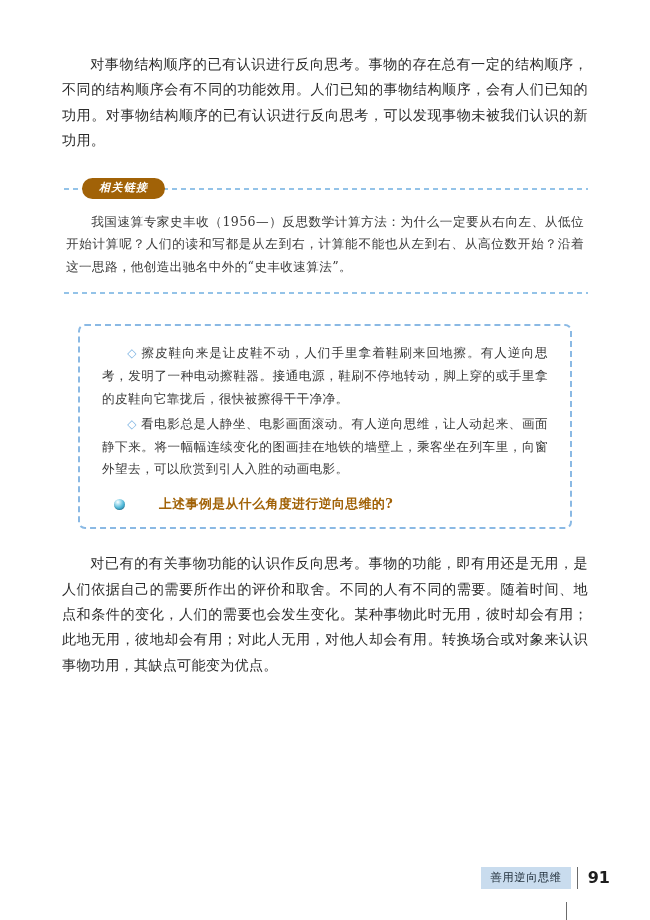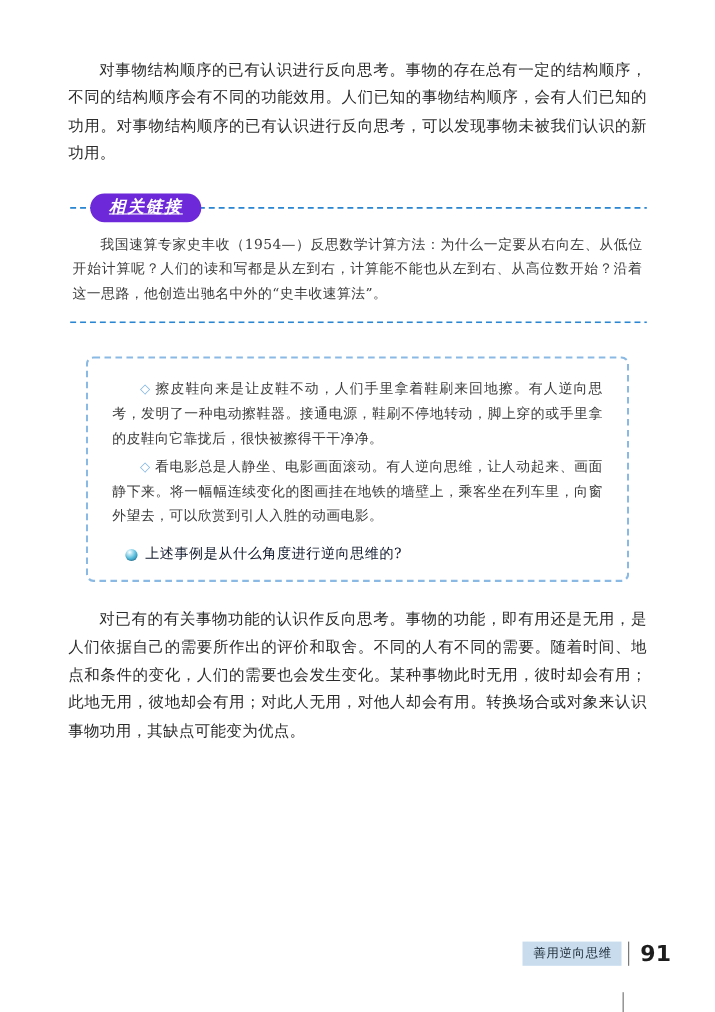--- a/index.html
+++ b/index.html
@@ -55,32 +55,31 @@
     transform: translateY(-50%);
     background-image: radial-gradient(#2a86d0 45%, transparent 47%);
     background-size: 9px 3px;
     background-repeat: repeat-x;
     background-position: left center;
   }
   .linksec-badge {
     position: relative;
     z-index: 2;
     margin-left: 20px;
-    background: #6d28d9;
+    background: #a16207;
     color: #ffffff;
     font-family: "DejaVu Serif", "Liberation Serif", serif;
     font-weight: bold;
     font-style: italic;
-    font-size: 15px;
+    font-size: 11px;
     letter-spacing: 0.12em;
     padding: 3px 17px 4px 17px;
     border-radius: 13px;
     line-height: 1.25;
     white-space: nowrap;
-    text-decoration: underline;
   }
   .linksec-body {
     font-family: "DejaVu Serif", "Liberation Serif", serif;
     font-size: 12.6px;
     line-height: 22.6px;
     color: #3a3a3a;
     text-align: justify;
     text-justify: inter-ideograph;
     text-indent: 2em;
     margin: 9px 4px 10px 4px;
@@ -130,31 +129,32 @@
     border-radius: 50%;
     margin-right: 7px;
     flex: 0 0 auto;
     background:
       radial-gradient(circle at 35% 28%, #ffffff 0%, #bfe8f5 18%, #4fb8d8 55%, #1b6f96 100%);
     box-shadow: inset 0 -1px 1px rgba(0,0,0,0.18);
   }
   .ex-question-text {
     font-family: "DejaVu Serif", "Liberation Serif", serif;
     font-size: 12.8px;
-    font-weight: normal;
-    color: #0f172a;
+    font-weight: bold;
+    color: #a16207;
     letter-spacing: 0.04em;
     line-height: 1.4;
+    margin-left: 27px;
   }
 
   
   .footer {
     position: absolute;
     right: 40px;
-    bottom: 26px;
+    bottom: 15px;
     display: flex;
     align-items: stretch;
     height: 22px;
     text-align: center;
   }
   .footer-chapter {
     background: #c9dcee;
     color: #22303c;
     font-family: "DejaVu Sans", "Liberation Sans", sans-serif;
     font-size: 11.2px;
@@ -165,21 +165,21 @@
     line-height: 1;
   }
   .footer-rule {
     width: 1px;
     background: #6b6b6b;
     margin: 0 10px 0 6px;
     align-self: stretch;
   }
   .footer-pageno {
     font-family: "DejaVu Sans", "Liberation Sans", sans-serif;
-    font-size: 20px;
+    font-size: 16px;
     font-weight: bold;
     color: #1d1d1d;
     display: flex;
     align-items: center;
     line-height: 1;
   }
   .footer-tail {
     position: absolute;
     right: 83px;
     bottom: -18px;
@@ -193,21 +193,21 @@
 
 <div class="page">
 
   <p class="para">对事物结构顺序的已有认识进行反向思考。事物的存在总有一定的结构顺序，不同的结构顺序会有不同的功能效用。人们已知的事物结构顺序，会有人们已知的功用。对事物结构顺序的已有认识进行反向思考，可以发现事物未被我们认识的新功用。</p>
 
   <section class="linksec">
     <div class="linksec-head">
       <span class="dotrule"></span>
       <span class="linksec-badge">相关链接</span>
     </div>
-    <p class="linksec-body">我国速算专家史丰收（1954—）反思数学计算方法：为什么一定要从右向左、从低位开始计算呢？人们的读和写都是从左到右，计算能不能也从左到右、从高位数开始？沿着这一思路，他创造出驰名中外的“史丰收速算法”。</p>
+    <p class="linksec-body">我国速算专家史丰收（1956—）反思数学计算方法：为什么一定要从右向左、从低位开始计算呢？人们的读和写都是从左到右，计算能不能也从左到右、从高位数开始？沿着这一思路，他创造出驰名中外的“史丰收速算法”。</p>
     <div class="linksec-foot">
       <span class="dotrule"></span>
     </div>
   </section>
 
 
   <section class="exbox">
     <p class="ex-item">
       <span class="diamond-icon">◇</span><span>擦皮鞋向来是让皮鞋不动，人们手里拿着鞋刷来回地擦。有人逆向思考，发明了一种电动擦鞋器。接通电源，鞋刷不停地转动，脚上穿的或手里拿的皮鞋向它靠拢后，很快被擦得干干净净。</span>
     </p>

